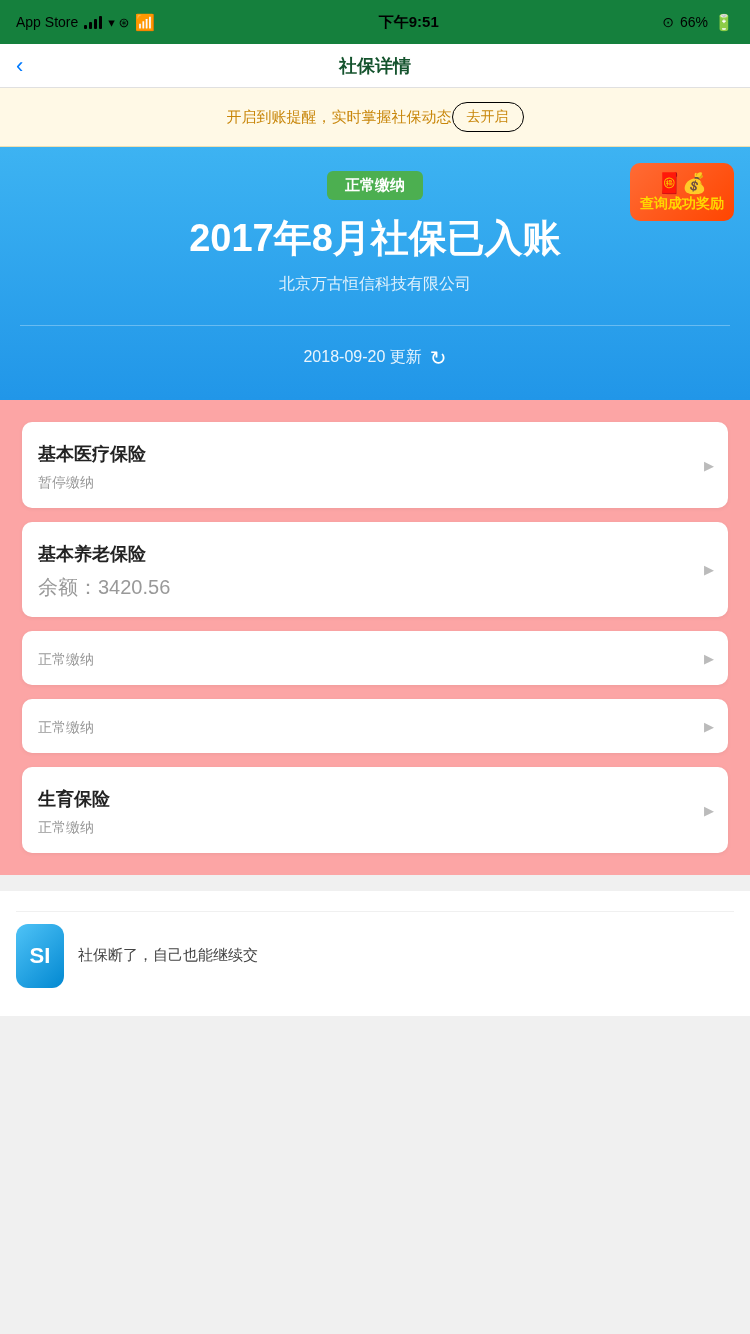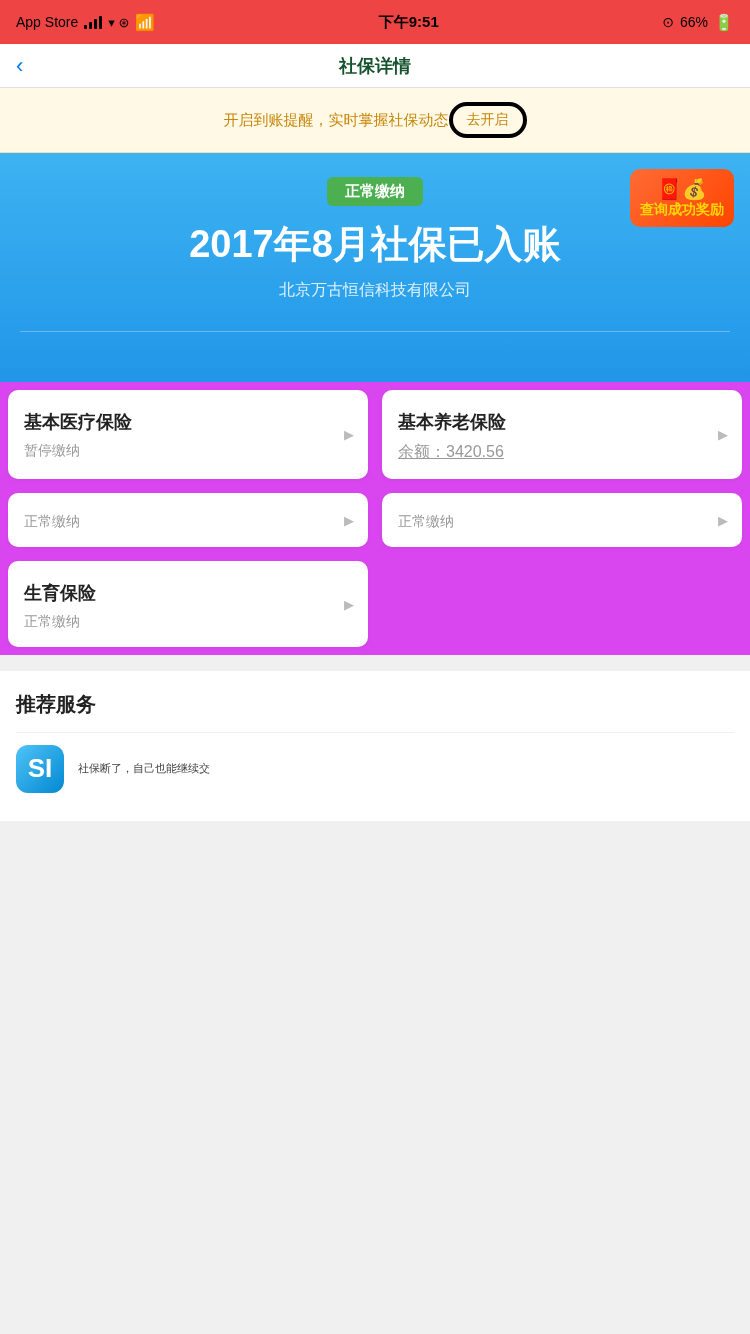--- a/index.html
+++ b/index.html
@@ -7,21 +7,21 @@
     body {
       font-family: -apple-system, "PingFang SC", "Helvetica Neue", sans-serif;
       background: #f0f0f0;
       width: 750px;
       min-height: 1334px;
       overflow-x: hidden;
     }
 
     
     .status-bar {
-      background: #ef4444;
+      background: #15803d;
       height: 44px;
       display: flex;
       align-items: center;
       justify-content: space-between;
       padding: 0 16px;
       font-size: 15px;
       font-weight: 500;
       gap: 37px;
     }
     .status-left {
@@ -89,21 +89,21 @@
       display: flex;
       align-items: center;
       justify-content: center;
       border-bottom: 1px solid #f0e0b0;
     }
     .notification-text {
       color: #c8860a;
       font-size: 15px;
     }
     .notification-btn {
-      border: 4px solid #000000;
+      border: 1px solid #000000;
       color: #c8860a;
       border-radius: 20px;
       padding: 5px 14px;
       font-size: 14px;
       background: transparent;
       cursor: pointer;
       white-space: nowrap;
     }
 
     
@@ -170,24 +170,24 @@
     }
     .reward-badge-text {
       color: #ffd700;
       font-size: 14px;
       font-weight: 700;
       white-space: nowrap;
     }
 
     
     .insurance-grid {
-      background: #d946ef;
-      padding: 8px;
+      background: #fca5a5;
+      padding: 22px;
       display: grid;
-      grid-template-columns: 1fr 1fr;
+      grid-template-columns: 1fr;
       gap: 14px;
     }
     .insurance-card {
       background: #fff;
       border-radius: 10px;
       padding: 20px 16px 16px;
       position: relative;
       cursor: pointer;
       box-shadow: 0 1px 4px rgba(0,0,0,0.06);
     }
@@ -195,23 +195,22 @@
       font-size: 18px;
       font-weight: 600;
       color: #222;
       margin-bottom: 8px;
     }
     .insurance-card-status {
       font-size: 14px;
       color: #999;
     }
     .insurance-card-balance {
-      font-size: 16px;
+      font-size: 20px;
       color: #999;
-      text-decoration: underline;
     }
     .card-chevron {
       position: absolute;
       right: 14px;
       top: 50%;
       transform: translateY(-50%);
       color: #bbb;
       font-size: 13px;
     }
     
@@ -233,34 +232,34 @@
     }
     .recommended-item {
       display: flex;
       align-items: center;
       padding: 12px 0;
       border-top: 1px solid #f0f0f0;
       cursor: pointer;
     }
     .recommended-icon-circle {
       width: 48px;
-      height: 48px;
+      height: 64px;
       border-radius: 12px;
       background: linear-gradient(135deg, #4fc3f7, #0288d1);
       display: flex;
       align-items: center;
       justify-content: center;
       color: #fff;
-      font-size: 26px;
+      font-size: 22px;
       font-weight: 700;
       margin-right: 14px;
       flex-shrink: 0;
     }
     .recommended-item-text {
-      font-size: 11px;
+      font-size: 15px;
       color: #444;
     }
   </style>
 </head>
 <body>
 
 <div class="status-bar">
   <div class="status-left">
     <span>App Store</span>
     <div class="signal-bars">
@@ -295,20 +294,24 @@
 
   
   <div class="reward-badge">
     <div class="reward-badge-icon">🧧💰</div>
     <div class="reward-badge-text">查询成功奖励</div>
   </div>
 
   <div class="hero-title">2017年8月社保已入账</div>
   <div class="hero-subtitle">北京万古恒信科技有限公司</div>
   <hr class="hero-divider">
+  <div class="hero-update">
+    <span>2018-09-20 更新</span>
+    <span class="refresh-icon">↻</span>
+  </div>
 </div>
 
 <div class="insurance-grid">
 
   <div class="insurance-card">
     <div class="insurance-card-title">基本医疗保险</div>
     <div class="insurance-card-status">暂停缴纳</div>
     <span class="card-chevron">▶</span>
   </div>
 
@@ -330,19 +333,18 @@
 
   <div class="insurance-card insurance-card-single">
     <div class="insurance-card-title">生育保险</div>
     <div class="insurance-card-status">正常缴纳</div>
     <span class="card-chevron">▶</span>
   </div>
 
 </div>
 
 <div class="recommended-section">
-  <div class="recommended-title">推荐服务</div>
 
   <div class="recommended-item">
     <div class="recommended-icon-circle">SI</div>
     <span class="recommended-item-text">社保断了，自己也能继续交</span>
   </div>
 </div>
 
 </body></html>

